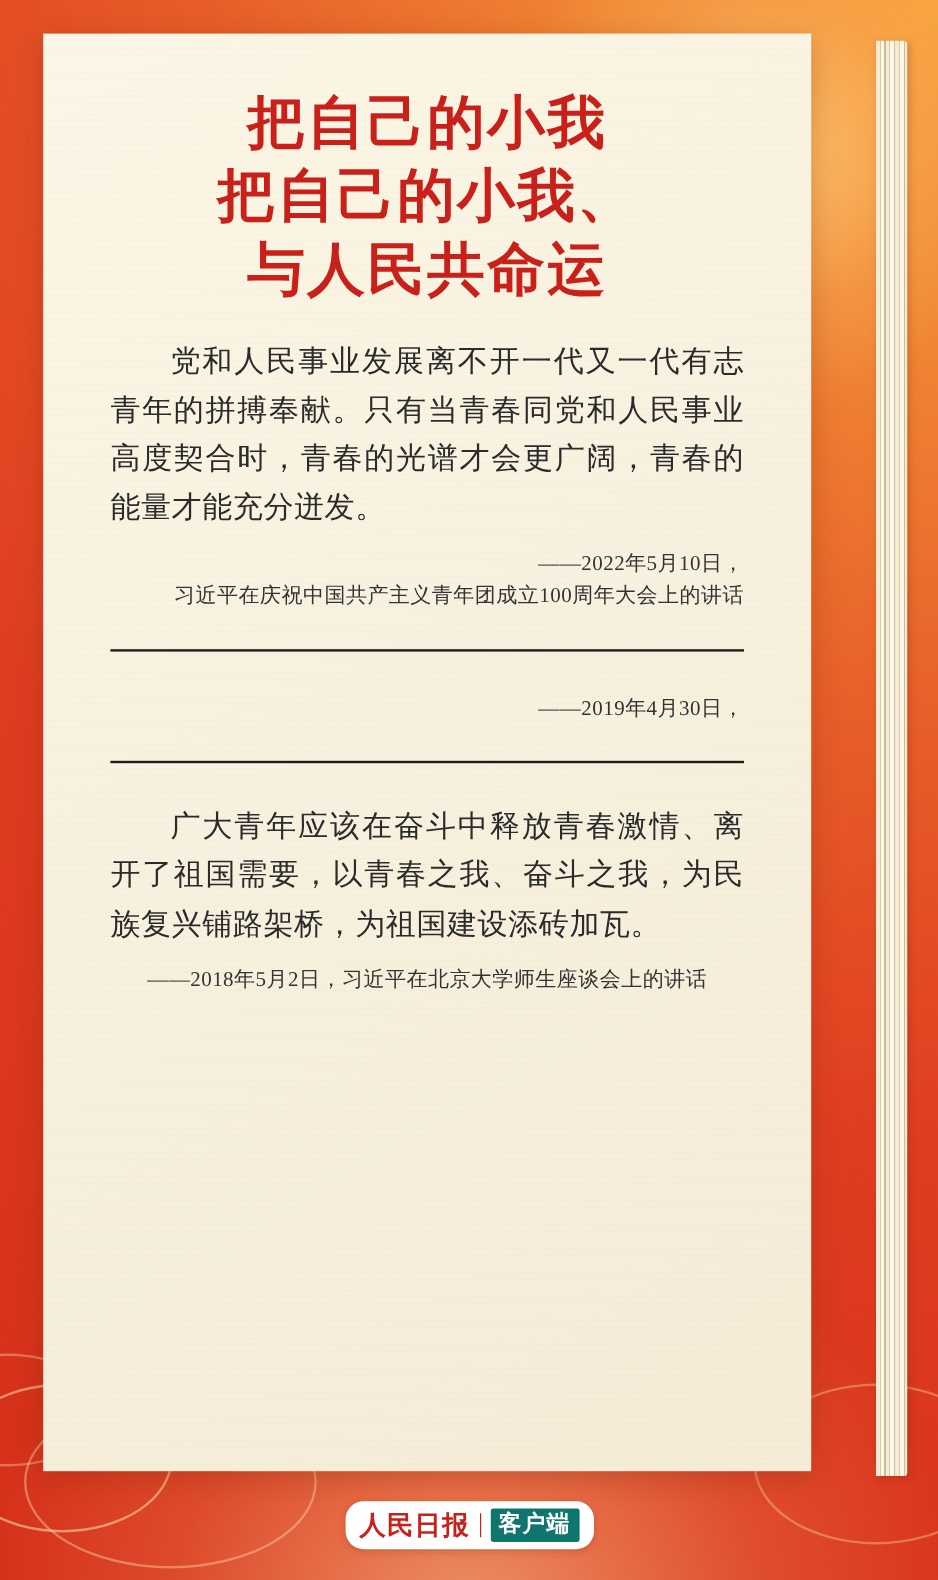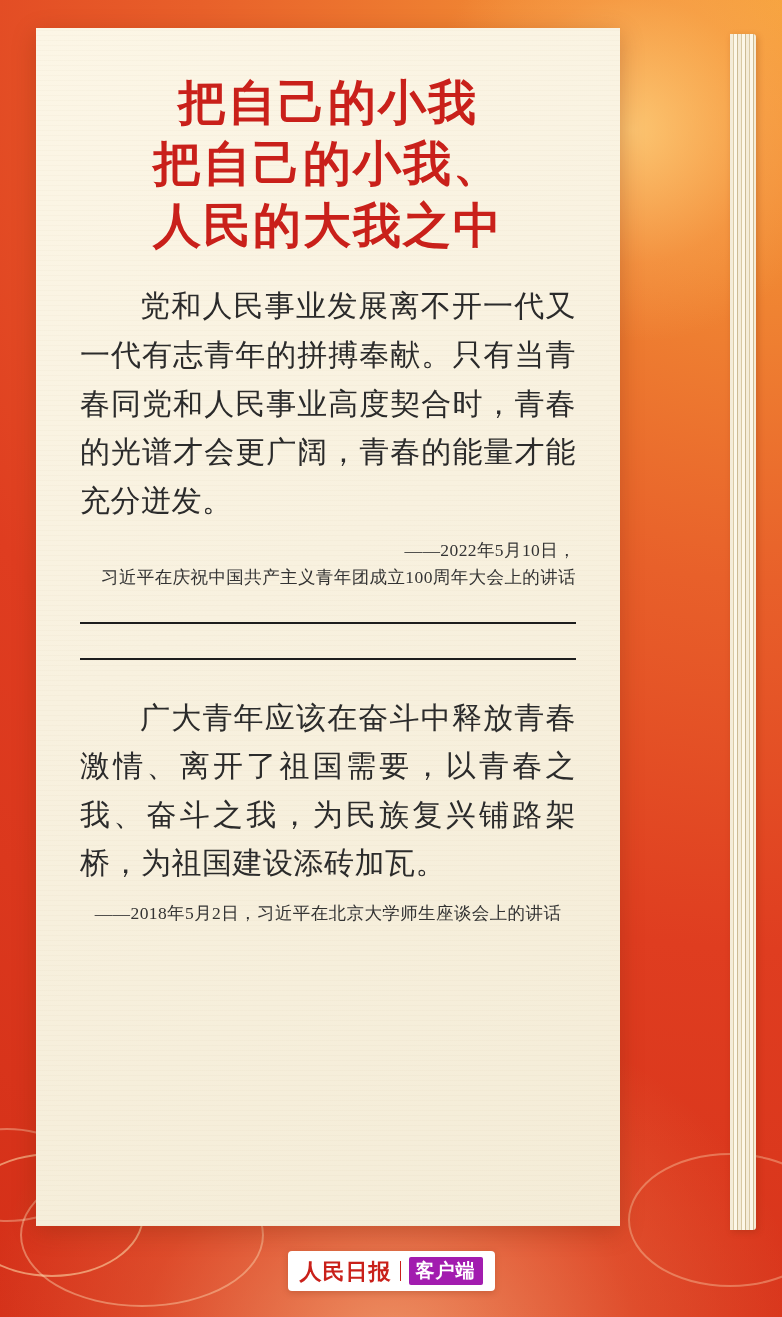--- a/index.html
+++ b/index.html
@@ -73,26 +73,26 @@
     border-top-right-radius: 3px;
     border-bottom-right-radius: 3px;
     box-shadow: 2px 2px 6px rgba(120,40,10,0.25);
   }
 
   
   .sheet {
     position: absolute;
     top: 28px;
     left: 36px;
-    width: 584px;
+    width: 640px;
     height: 1198px;
     background: linear-gradient(150deg, #fcf6e6 0%, #f8f1df 45%, #f4ecd7 100%);
     box-shadow: 0 6px 22px rgba(120,35,10,0.30);
     box-sizing: border-box;
-    padding: 0 44px;
+    padding: 0 56px;
     overflow: hidden;
   }
   
   .sheet::after {
     content: "";
     position: absolute;
     inset: 0;
     background:
       repeating-linear-gradient(0deg, rgba(190,170,130,0.05) 0px, rgba(190,170,130,0.05) 1px, rgba(0,0,0,0) 1px, rgba(0,0,0,0) 5px);
     pointer-events: none;
@@ -114,21 +114,21 @@
   .headline .ln { display: block; white-space: nowrap; }
 
   .quote-block {
     position: relative;
     z-index: 2;
     margin-top: 26px;
   }
   .quote-text {
     margin: 0;
     color: #2b2b2b;
-    font-size: 30px;
+    font-size: 25px;
     line-height: 1.62;
     text-indent: 2em;
     text-align: justify;
     letter-spacing: 0.5px;
   }
   .attribution {
     margin-top: 12px;
     text-align: right;
     color: #333;
     font-size: 17.5px;
@@ -157,40 +157,40 @@
     width: 782px;
     display: flex;
     justify-content: center;
     align-items: center;
     z-index: 5;
   }
   .logo-pill {
     display: flex;
     align-items: center;
     background: #ffffff;
-    border-radius: 4px;
+    border-radius: 15px;
     padding: 6px 12px;
     box-shadow: 0 2px 6px rgba(120,40,10,0.25);
   }
   .logo-rmrb {
     color: #c9201a;
     font-family: "DejaVu Serif", "Liberation Serif", serif;
     font-weight: bold;
     font-size: 22px;
     letter-spacing: 1px;
     line-height: 1;
   }
   .logo-sep {
     width: 1px;
     height: 20px;
     background: #c9201a;
     margin: 0 8px;
   }
   .logo-client {
-    background: #a21caf;
+    background: #0f766e;
     color: #fff;
     font-family: "DejaVu Sans", "Liberation Sans", sans-serif;
     font-weight: bold;
     font-size: 19px;
     letter-spacing: 1px;
     padding: 3px 7px;
     border-radius: 2px;
     line-height: 1.15;
   }
 </style>
@@ -206,35 +206,36 @@
   <div class="cloud c2"></div>
   <div class="cloud c4"></div>
 
   <div class="page-stack"></div>
 
   <div class="sheet">
 
     <h1 class="headline">
       <span class="ln">把自己的小我</span>
       <span class="ln">把自己的小我、</span>
-      <span class="ln">人民的大我之中</span>
+      <span class="ln">与人民共命运</span>
     </h1>
 
     <div class="quote-block">
       <p class="quote-text">党和人民事业发展离不开一代又一代有志青年的拼搏奉献。只有当青春同党和人民事业高度契合时，青春的光谱才会更广阔，青春的能量才能充分迸发。</p>
       <div class="attribution">
         <span class="attr-line">——2022年5月10日，</span>
         <span class="attr-line">习近平在庆祝中国共产主义青年团成立100周年大会上的讲话</span>
       </div>
     </div>
 
     <div class="divider"></div>
 
     <div class="quote-block">
       <div class="attribution">
+        <span class="attr-line">——2019年4月30日，</span>
       </div>
     </div>
 
     <div class="divider"></div>
 
     <div class="quote-block">
       <p class="quote-text">广大青年应该在奋斗中释放青春激情、离开了祖国需要，以青春之我、奋斗之我，为民族复兴铺路架桥，为祖国建设添砖加瓦。</p>
       <div class="attribution single-line">
         <span class="attr-line">——2018年5月2日，习近平在北京大学师生座谈会上的讲话</span>
       </div>

